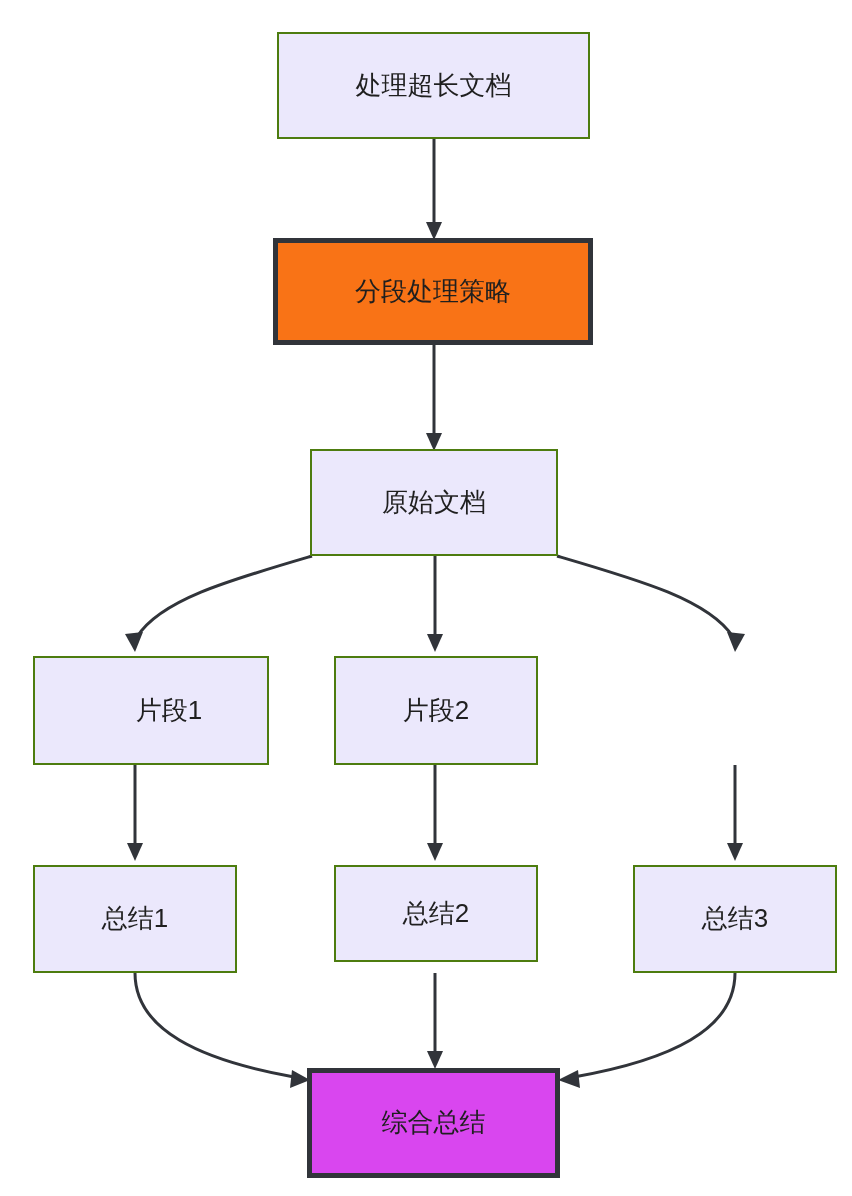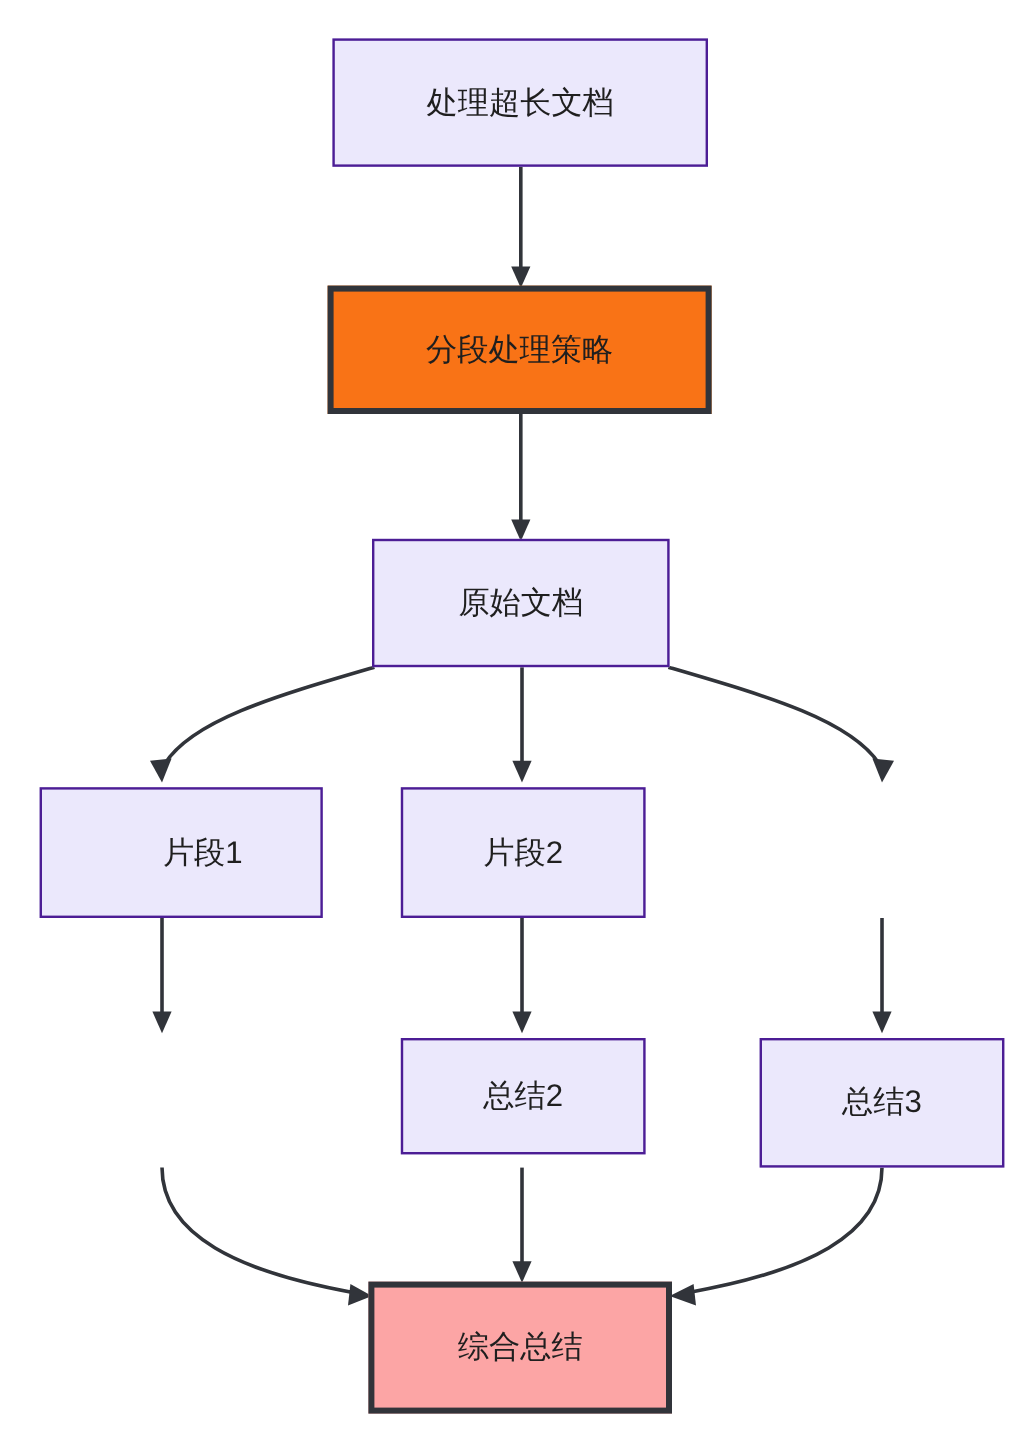--- a/index.html
+++ b/index.html
@@ -30,28 +30,28 @@
   }
   .node-label {
     font-size: 26px;
     line-height: 1.2;
     color: #1f1f1f;
     white-space: nowrap;
     user-select: none;
   }
   .style-lavender {
     background: #ebe8fc;
-    border: 2px solid #4c1d95;
+    border: 2px solid #4d7c0f;
   }
   .style-periwinkle {
     background: #f97316;
     border: 5px solid #31343a;
   }
   .style-green {
-    background: #fca5a5;
+    background: #d946ef;
     border: 5px solid #31343a;
     font-family: Liberation Serif, serif;
   }
   .edge-layer {
     position: absolute;
     top: 0;
     left: 0;
     width: 852px;
     height: 1196px;
     pointer-events: none;
@@ -120,20 +120,23 @@
 
   <div class="node-box style-lavender" style="left:33px; top:656px; width:236px; height:109px;padding-left:36px;">
     <span class="node-label">片段1</span>
   </div>
 
   <div class="node-box style-lavender" style="left:334px; top:656px; width:204px; height:109px;">
     <span class="node-label">片段2</span>
   </div>
 
 
+  <div class="node-box style-lavender" style="left:33px; top:865px; width:204px; height:108px;">
+    <span class="node-label">总结1</span>
+  </div>
 
   <div class="node-box style-lavender" style="left:334px; top:865px; width:204px; height:97px;">
     <span class="node-label">总结2</span>
   </div>
 
   <div class="node-box style-lavender" style="left:633px; top:865px; width:204px; height:108px;">
     <span class="node-label">总结3</span>
   </div>
 
   <div class="node-box style-green" style="left:307px; top:1068px; width:253px; height:110px;">

